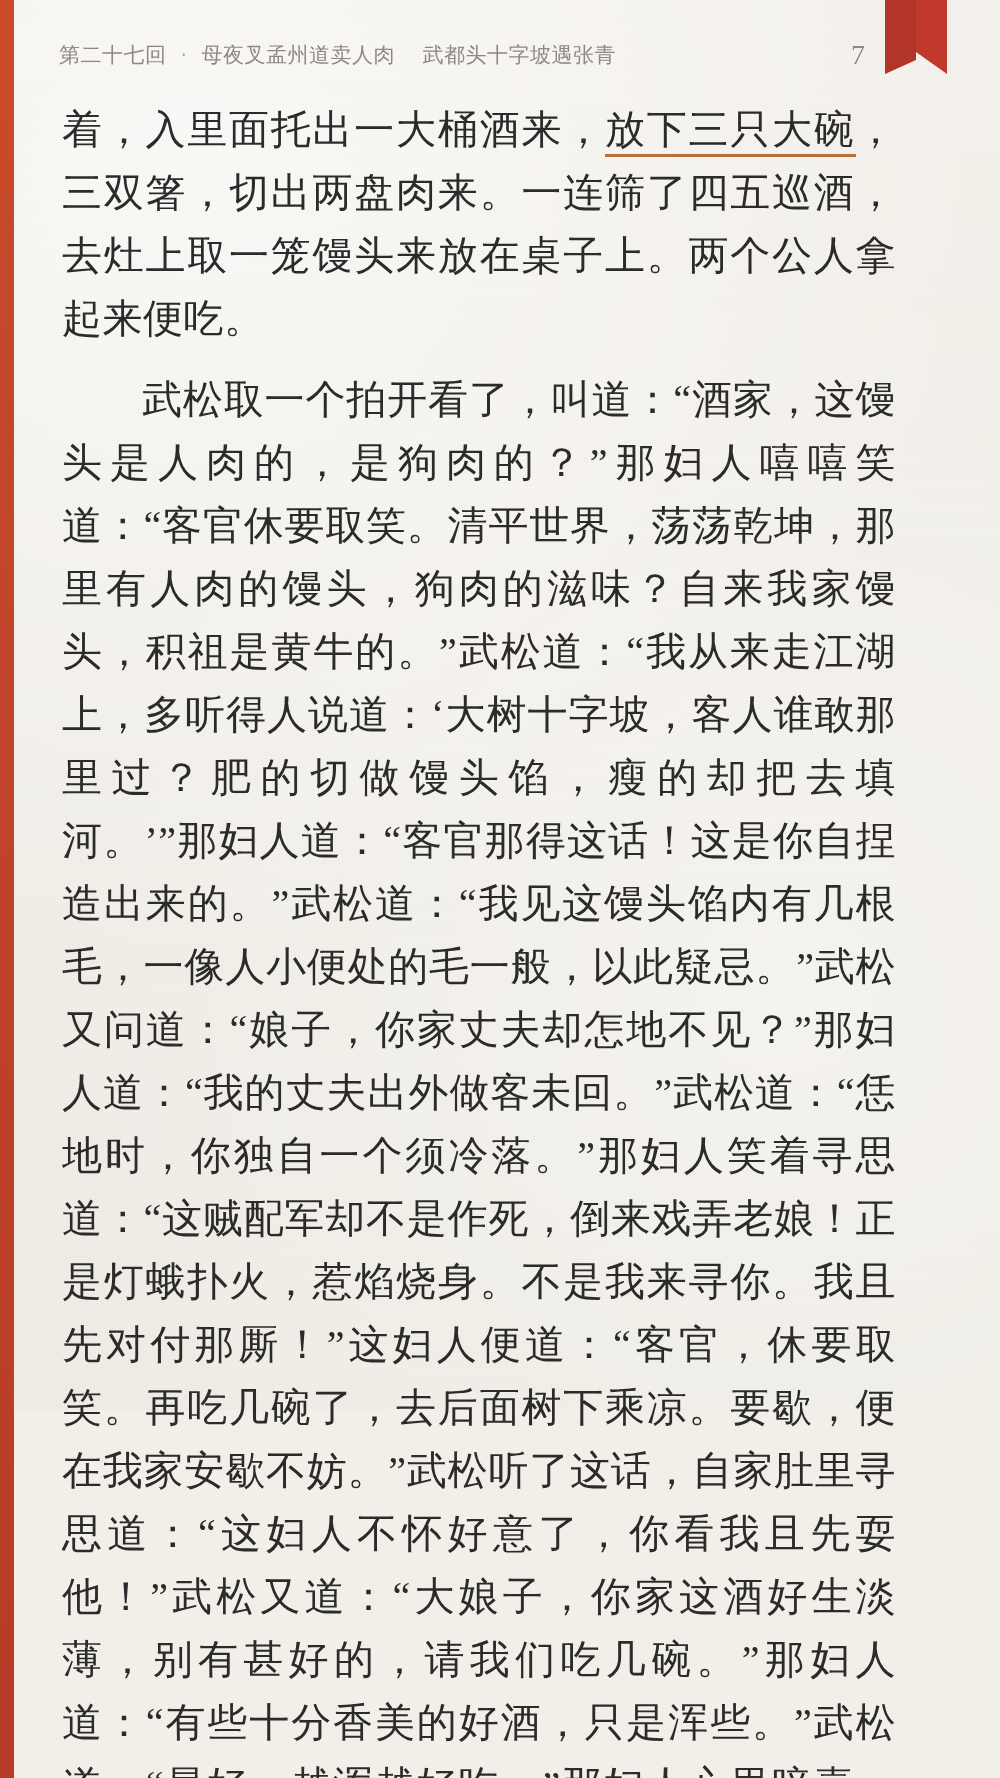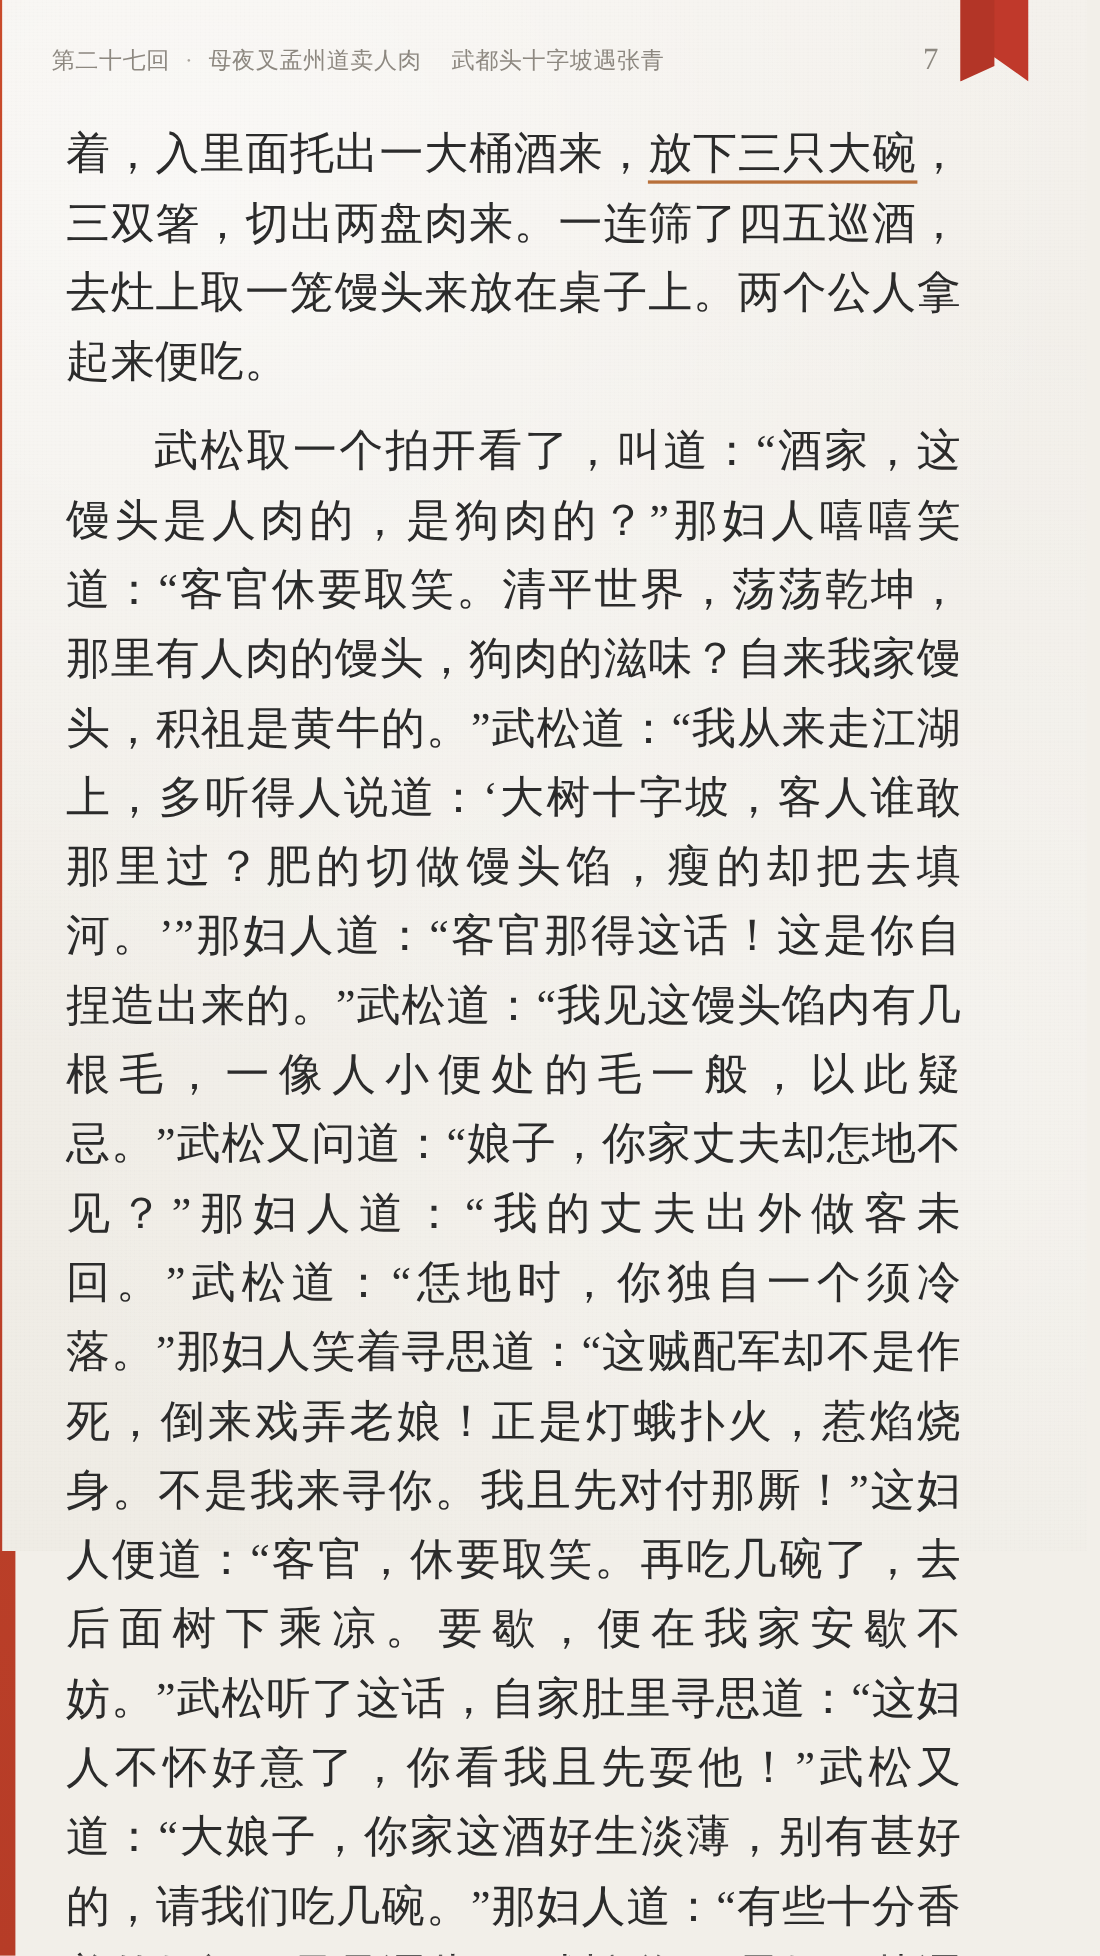--- a/index.html
+++ b/index.html
@@ -21,21 +21,21 @@
     left: 0;
     top: 0;
     width: 14px;
     height: 1778px;
     background: linear-gradient(to bottom, #c94b2a 0%, #c0432a 45%, #b63c27 100%);
   }
 
   
   .page {
     position: absolute;
-    left: 2px;
+    left: 14px;
     top: 0;
     width: 986px;
     height: 1410px;
     background:
       radial-gradient(circle at 18% 12%, rgba(255,255,255,0.55) 0%, rgba(255,255,255,0) 55%),
       radial-gradient(circle at 78% 70%, rgba(255,255,255,0.35) 0%, rgba(255,255,255,0) 60%),
       linear-gradient(180deg, #f4f1ec 0%, #f1eee8 40%, #efece5 100%);
   }
   .page::after {
     content: "";
@@ -91,21 +91,21 @@
 
   
   .content {
     position: absolute;
     left: 46px;
     top: 96px;
     width: 838px;
     z-index: 3;
   }
   .para {
-    margin: 12px;
+    margin: 2px;
     font-size: 40px;
     line-height: 63px;
     color: #2b2b2b;
     text-align: justify;
     text-justify: inter-character;
     letter-spacing: 0.5px;
     font-family: "Liberation Serif", "DejaVu Serif", serif;
   }
   .para + .para {
     margin-top: 18px;

